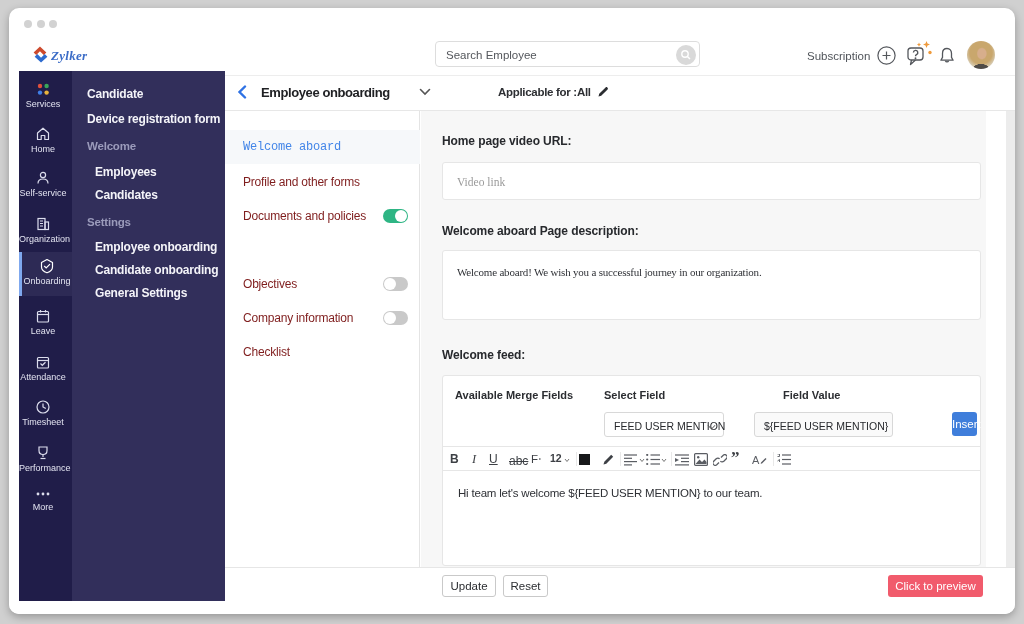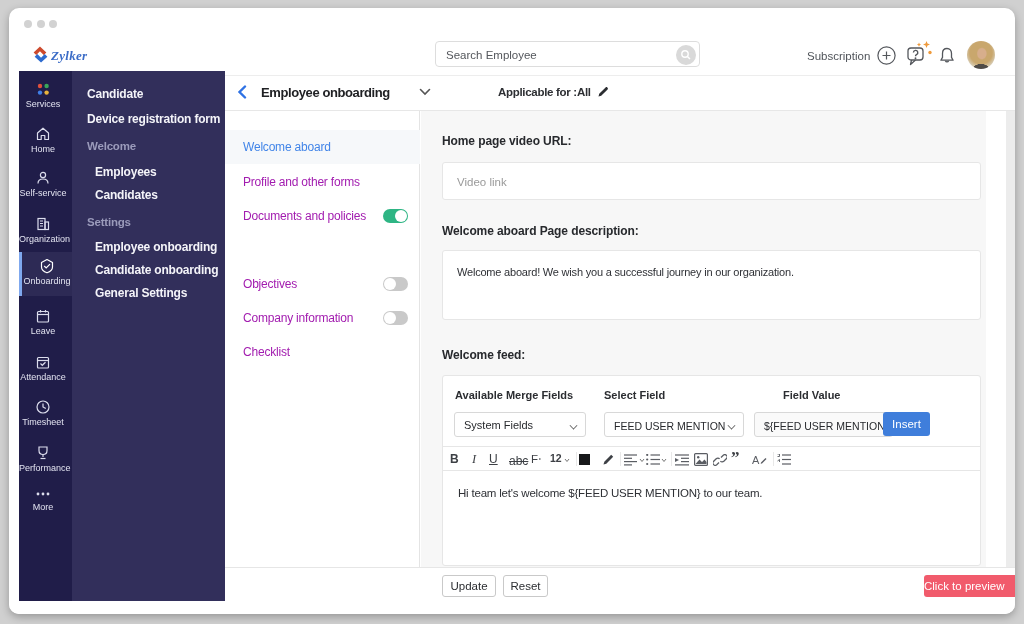--- a/index.html
+++ b/index.html
@@ -31,49 +31,49 @@
 .mi { position:absolute; left:78px; color:#f4f4f9; font-size:12px; font-weight:bold; white-space:nowrap; letter-spacing:-.2px; }
 .mi.sub { left:86px; }
 .mi.hdr { color:#9b9bbb; font-size:11.5px; }
 
 .topbar { position:absolute; left:216px; top:67px; width:790px; height:36px; background:#fff; border-top:1px solid #ededed; border-bottom:1px solid #e7e7e7; }
 .title { position:absolute; left:252px; top:84px; font-size:13px; letter-spacing:-.4px; font-weight:bold; color:#202124; transform:translateY(-50%); }
 .applic { position:absolute; left:489px; top:84px; transform:translateY(-50%); font-size:11.5px; font-weight:bold; color:#2d2f33; letter-spacing:-.3px; }
 
 .subnav { position:absolute; left:216px; top:103px; width:195px; height:456px; background:#fff; border-right:1px solid #e4e4e4; }
 .srow { position:absolute; left:216px; width:195px; height:34px; }
-.srow .t { position:absolute; left:18px; top:50%; transform:translateY(-50%); font-size:12px; color:#a21caf; letter-spacing:-.2px; }
-.srow.active { background:#f6f8fa; }
+.srow .t { position:absolute; left:18px; top:50%; transform:translateY(-50%); font-size:12px; color:#7f1d1d; letter-spacing:-.2px; }
+.srow.active { background:#f6f8fa;font-family:Liberation Mono, monospace; }
 .srow.active .t { color:#4285e8; }
 .tog { position:absolute; right:12px; top:50%; margin-top:-7px; width:25px; height:14px; border-radius:8px; }
 .tog.on { background:#2eb584; }
 .tog.off { background:#c9c9c9; }
 .tog .knob { position:absolute; top:1px; width:12px; height:12px; border-radius:50%; background:#fff; }
 .tog.on .knob { right:1px; }
 .tog.off .knob { left:1px; }
 
 .content { position:absolute; left:412px; top:103px; width:565px; height:456px; background:#f7f7f7; }
 .gutter { position:absolute; left:977px; top:103px; width:29px; height:456px; background:#fff; }
 .clabel { position:absolute; left:433px; font-size:12px; font-weight:bold; color:#27292d; letter-spacing:-.1px; }
-.cbox { position:absolute; left:433px; width:539px; background:#fff; border:1px solid #e6e6e6; border-radius:3px; }
+.cbox { position:absolute; left:433px; width:539px; background:#fff; border:1px solid #e6e6e6; border-radius:3px;font-family:Liberation Serif, serif; }
 
 .plabel { position:absolute; font-size:11px; font-weight:bold; color:#2b2d31; }
 .dd { position:absolute; height:25px; background:#fff; border:1px solid #d8d8d8; border-radius:3px; font-size:11px; color:#27292d; }
 .dd .dt { position:absolute; left:9px; top:6px; white-space:nowrap; }
 .dd .dc { position:absolute; right:7px; top:9px; width:8px; height:8px; }
 .dd .dc:before { content:""; position:absolute; left:0; top:0; width:6px; height:6px; border-right:1.4px solid #555; border-bottom:1.4px solid #555; transform:rotate(45deg) scale(.8); }
 .insert { position:absolute; background:#3f7edb; color:#fff; font-size:11.5px; border-radius:3px; text-align:center; }
 .toolbar { position:absolute; border-top:1px solid #e6e6e6; border-bottom:1px solid #e6e6e6; background:#fff; color:#53565c; }
 .tt { position:absolute; top:5px; color:#3d4045; }
 .tsvg { position:absolute; }
 .tsep { position:absolute; top:5px; width:1px; height:14px; background:#e8e8e8; }
 
 .footer { position:absolute; left:216px; top:559px; width:790px; height:34px; background:#fff; border-top:1px solid #e6e6e6; }
 .fbtn { position:absolute; top:567px; height:22px; background:#fff; border:1px solid #c9c9c9; border-radius:3px; font-size:11.5px; color:#2b2d31; text-align:center; line-height:20px; }
-.preview { position:absolute; left:879px; top:567px; width:95px; height:22px; background:#f15b6c; border-radius:3px; color:#fff; font-size:11.5px; line-height:22px;margin-left:36px; }
+.preview { position:absolute; left:879px; top:567px; width:95px; height:22px; background:#f15b6c; border-radius:3px; color:#fff; font-size:11.5px; text-align:center; line-height:22px; }
 .botstrip { position:absolute; left:0; top:593px; width:1006px; height:13px; background:#fff; }
 </style>
 </head>
 <body>
 <div class="card">
 
   <div class="dot" style="left:15px"></div>
   <div class="dot" style="left:28px"></div>
   <div class="dot" style="left:40px"></div>
 
@@ -258,32 +258,28 @@
   <div class="clabel" style="top:216px">Welcome aboard Page description:</div>
   <div class="cbox" style="top:242px;height:70px">
       <span style="position:absolute;left:14px;top:15px;font-size:11px;letter-spacing:-.2px;color:#2f3136">Welcome aboard! We wish you a successful journey in our organization.</span>
     </div>
   <div class="clabel" style="top:340px">Welcome feed:</div>
 
   <div class="cbox" style="top:367px;height:191px"></div>
   <div class="plabel" style="left:446px;top:381px">Available Merge Fields</div>
   <div class="plabel" style="left:595px;top:381px">Select Field</div>
   <div class="plabel" style="left:774px;top:381px">Field Value</div>
-  <div class="dd" style="left:445px;top:404px;width:132px">
-      <span class="dt">System Fields</span>
-      <span class="dc"></span>
-    </div>
-  <div class="dd" style="left:595px;top:404px;width:140px">
+  <div class="dd" style="left:595px;top:404px;width:120px">
       <span class="dt" style="font-size:10.5px;top:6.5px">FEED USER MENTION</span>
       <span class="dc"></span>
     </div>
   <div class="dd" style="left:745px;top:404px;width:139px;background:#fafafa">
       <span class="dt" style="font-size:10.5px;top:6.5px">${FEED USER MENTION}</span>
     </div>
-  <div class="insert" style="left:874px;top:404px;width:47px;height:24px;line-height:24px">Insert</div>
+  <div class="insert" style="left:943px;top:404px;width:25px;height:24px;line-height:24px">Insert</div>
   <div class="toolbar" style="left:434px;top:438px;width:537px;height:25px">
     <span class="tt" style="left:7px;font-weight:bold;font-size:12px">B</span>
     <span class="tt" style="left:29px;font-style:italic;font-family:'Liberation Serif',serif;font-size:12.5px">I</span>
     <span class="tt" style="left:46px;text-decoration:underline;font-size:12px">U</span>
     <span class="tt" style="left:66px;font-size:12px;text-decoration:line-through;top:7px">abc</span>
     <span class="tt" style="left:88px;font-size:11.5px">F⋅</span>
     <span class="tt" style="left:107px;font-weight:bold;font-size:10.5px">12</span>
     <svg class="tsvg" style="left:121px;top:11px" width="6" height="5" viewBox="0 0 6 5">
         <path d="M1 1 L3 3.5 L5 1" fill="none" stroke="#777" stroke-width="1"></path>
       </svg>

